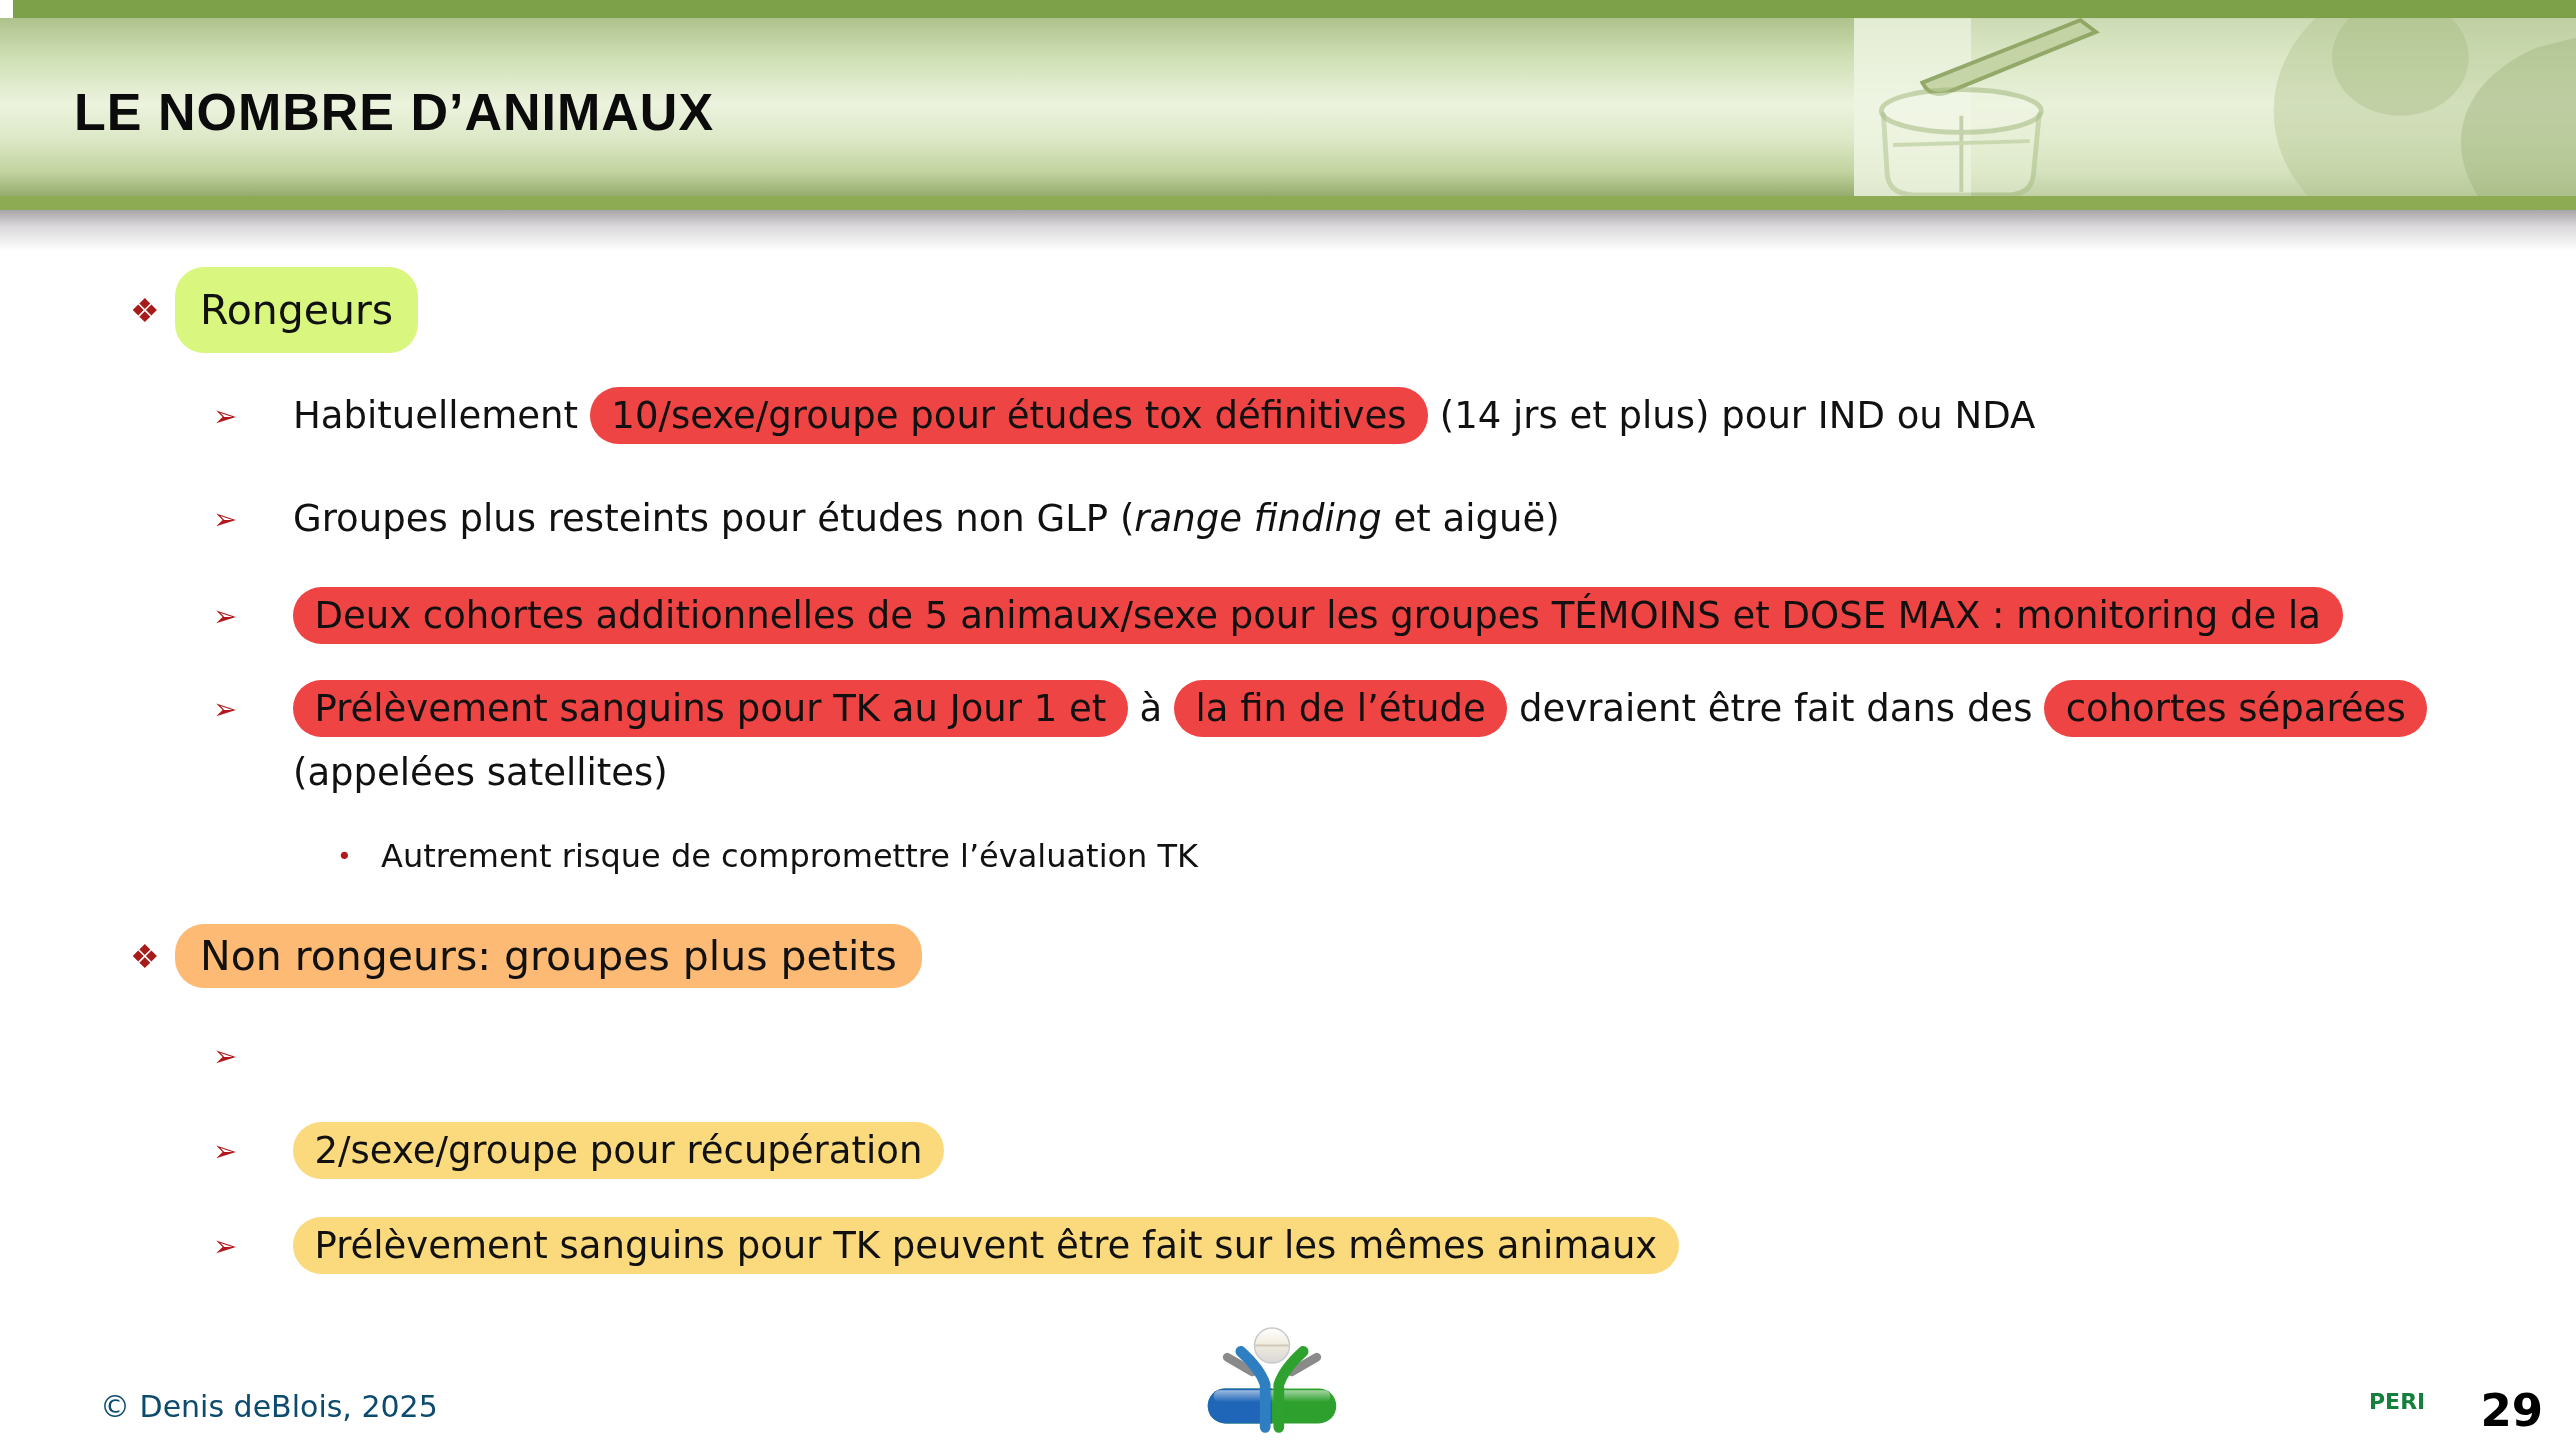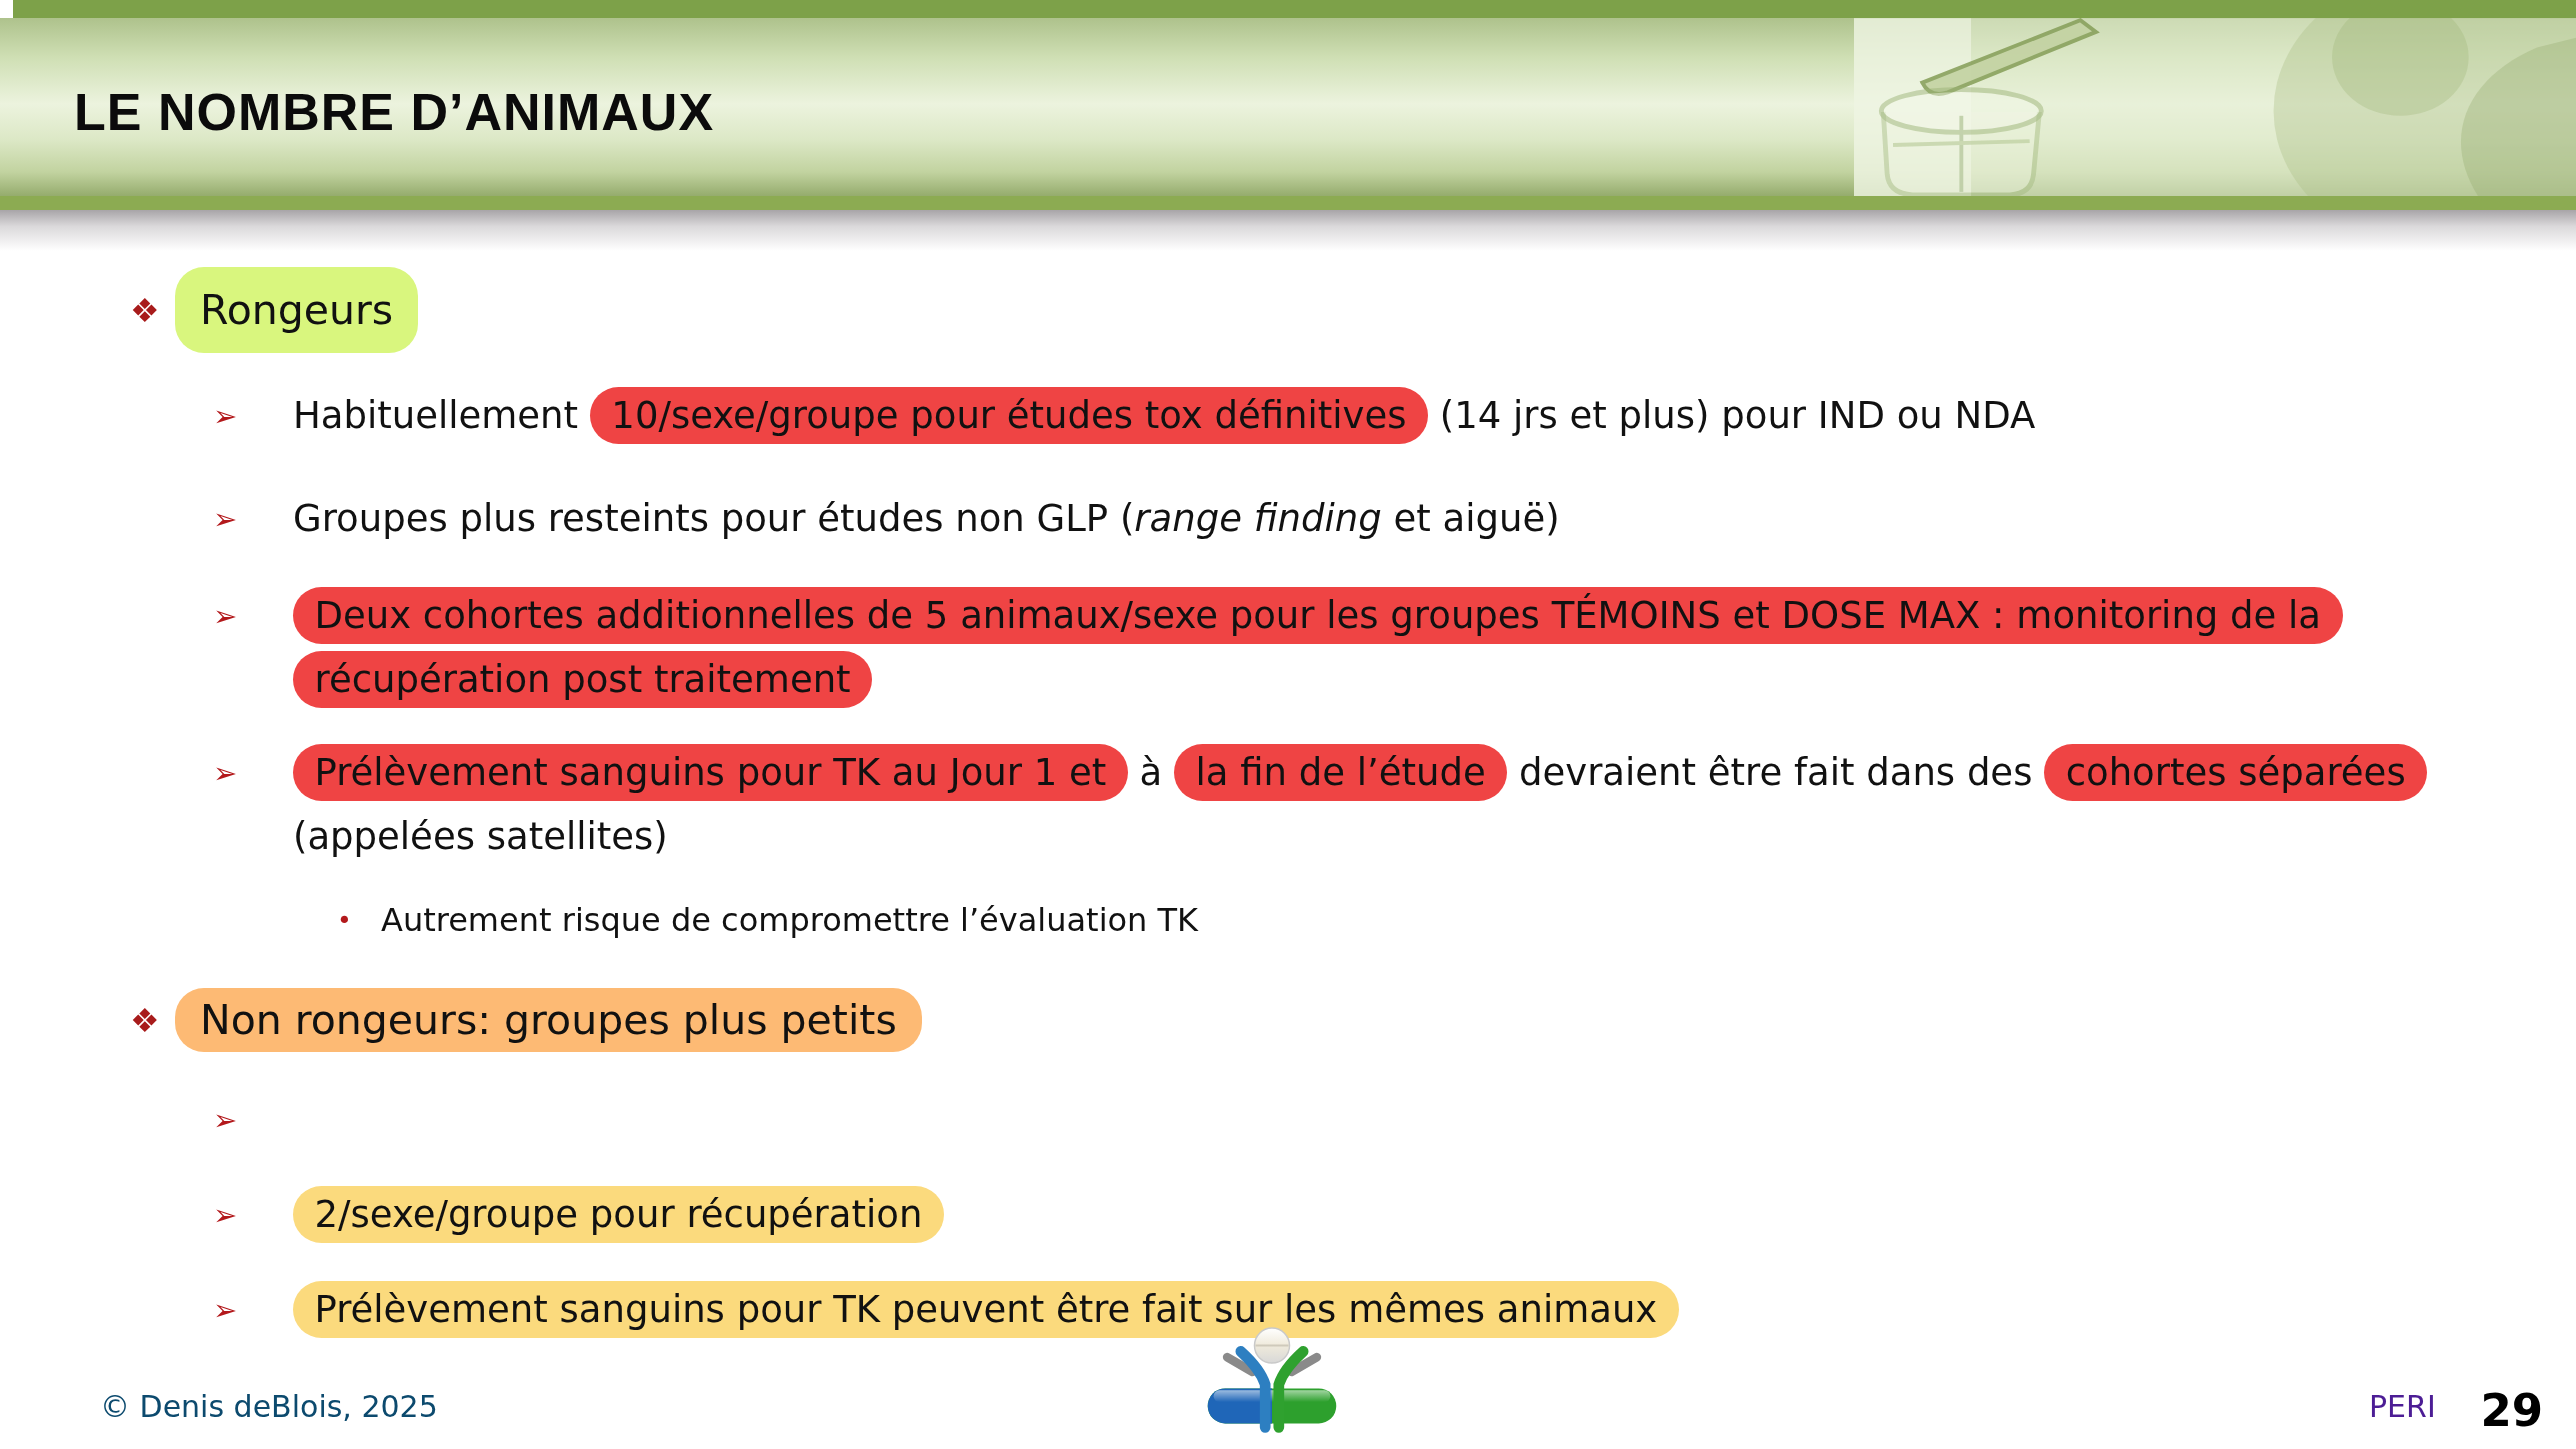--- a/index.html
+++ b/index.html
@@ -52,21 +52,21 @@
   .row-b3 { margin-top:33px; }
   .row-b4 { margin-top:29px; }
   .row-b5 { margin-top:27px; }
   .row-h2 { margin-top:47px; }
   .row-b6 { margin-top:39px; }
   .row-b7 { margin-top:31px; }
   .row-b8 { margin-top:31px; }
 
   
   .copyright { position:absolute; left:100px; top:1389px; font-size:30px; color:#0c4a6e; }
-  .org { position:absolute; left:2369px; top:1389px; font-size:30px; color:#4c1d95; }
+  .org { position:absolute; left:2369px; top:1389px; font-size:22px; color:#15803d;font-weight:bold; }
   .page-num { position:absolute; right:33px; top:1384px; font-size:45px; font-weight:bold; color:#000; }
   .logo { position:absolute; left:1198px; top:1325px; width:148px; height:119px; }
 </style>
 </head>
 <body>
 
 <div class="slide">
 
   <div class="header">
     <div class="strip-top"></div>
@@ -106,21 +106,21 @@
       <span class="b-text"><span>Habituellement </span><span class="hl-g">10/sexe/groupe pour études tox définitives</span><span> (14 jrs et plus) pour IND ou NDA</span></span>
     </div>
 
     <div class="row row-b2">
       <span class="marker-a">➢</span>
       <span class="b-text"><span>Groupes plus resteints pour études non GLP (</span><span class="it">range finding</span><span> et aiguë)</span></span>
     </div>
 
     <div class="row row-b3">
       <span class="marker-a">➢</span>
-      <span class="b-text"><span class="hl-g">Deux cohortes additionnelles de 5 animaux/sexe pour les groupes TÉMOINS et DOSE MAX : monitoring de la</span><br><span class="hl-g">récupération post traitement</span></span>
+      <span class="b-text"><span class="hl-g">Deux cohortes additionnelles de 5 animaux/sexe pour les groupes TÉMOINS et DOSE MAX : monitoring de la</span><br></span>
     </div>
 
     <div class="row row-b4">
       <span class="marker-a">➢</span>
       <span class="b-text"><span class="hl-g">Prélèvement sanguins pour TK au Jour 1 et</span><span> à </span><span class="hl-g">la fin de l’étude</span><span> devraient être fait dans des </span><span class="hl-g">cohortes séparées</span><br><span>(appelées satellites)</span></span>
     </div>
 
     <div class="row row-b5">
       <span class="marker-dot">•</span>
       <span class="s-text">Autrement risque de compromettre l’évaluation TK</span>

